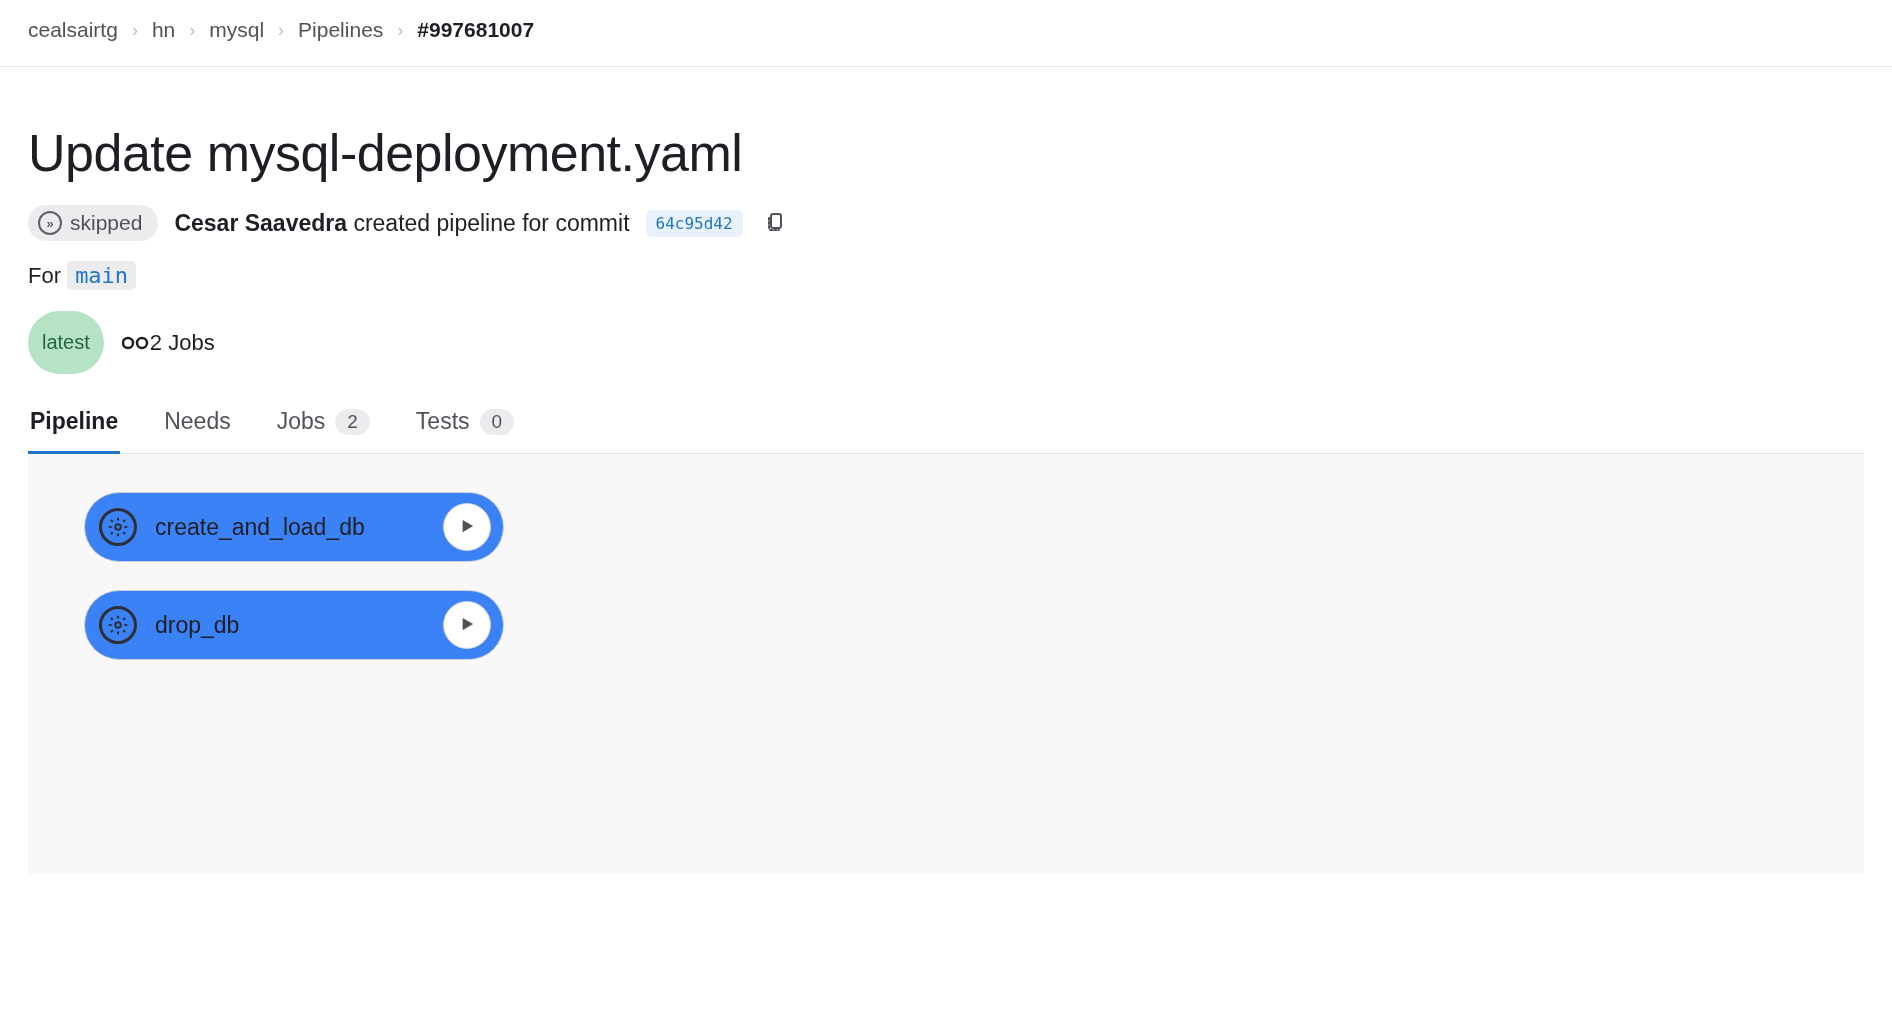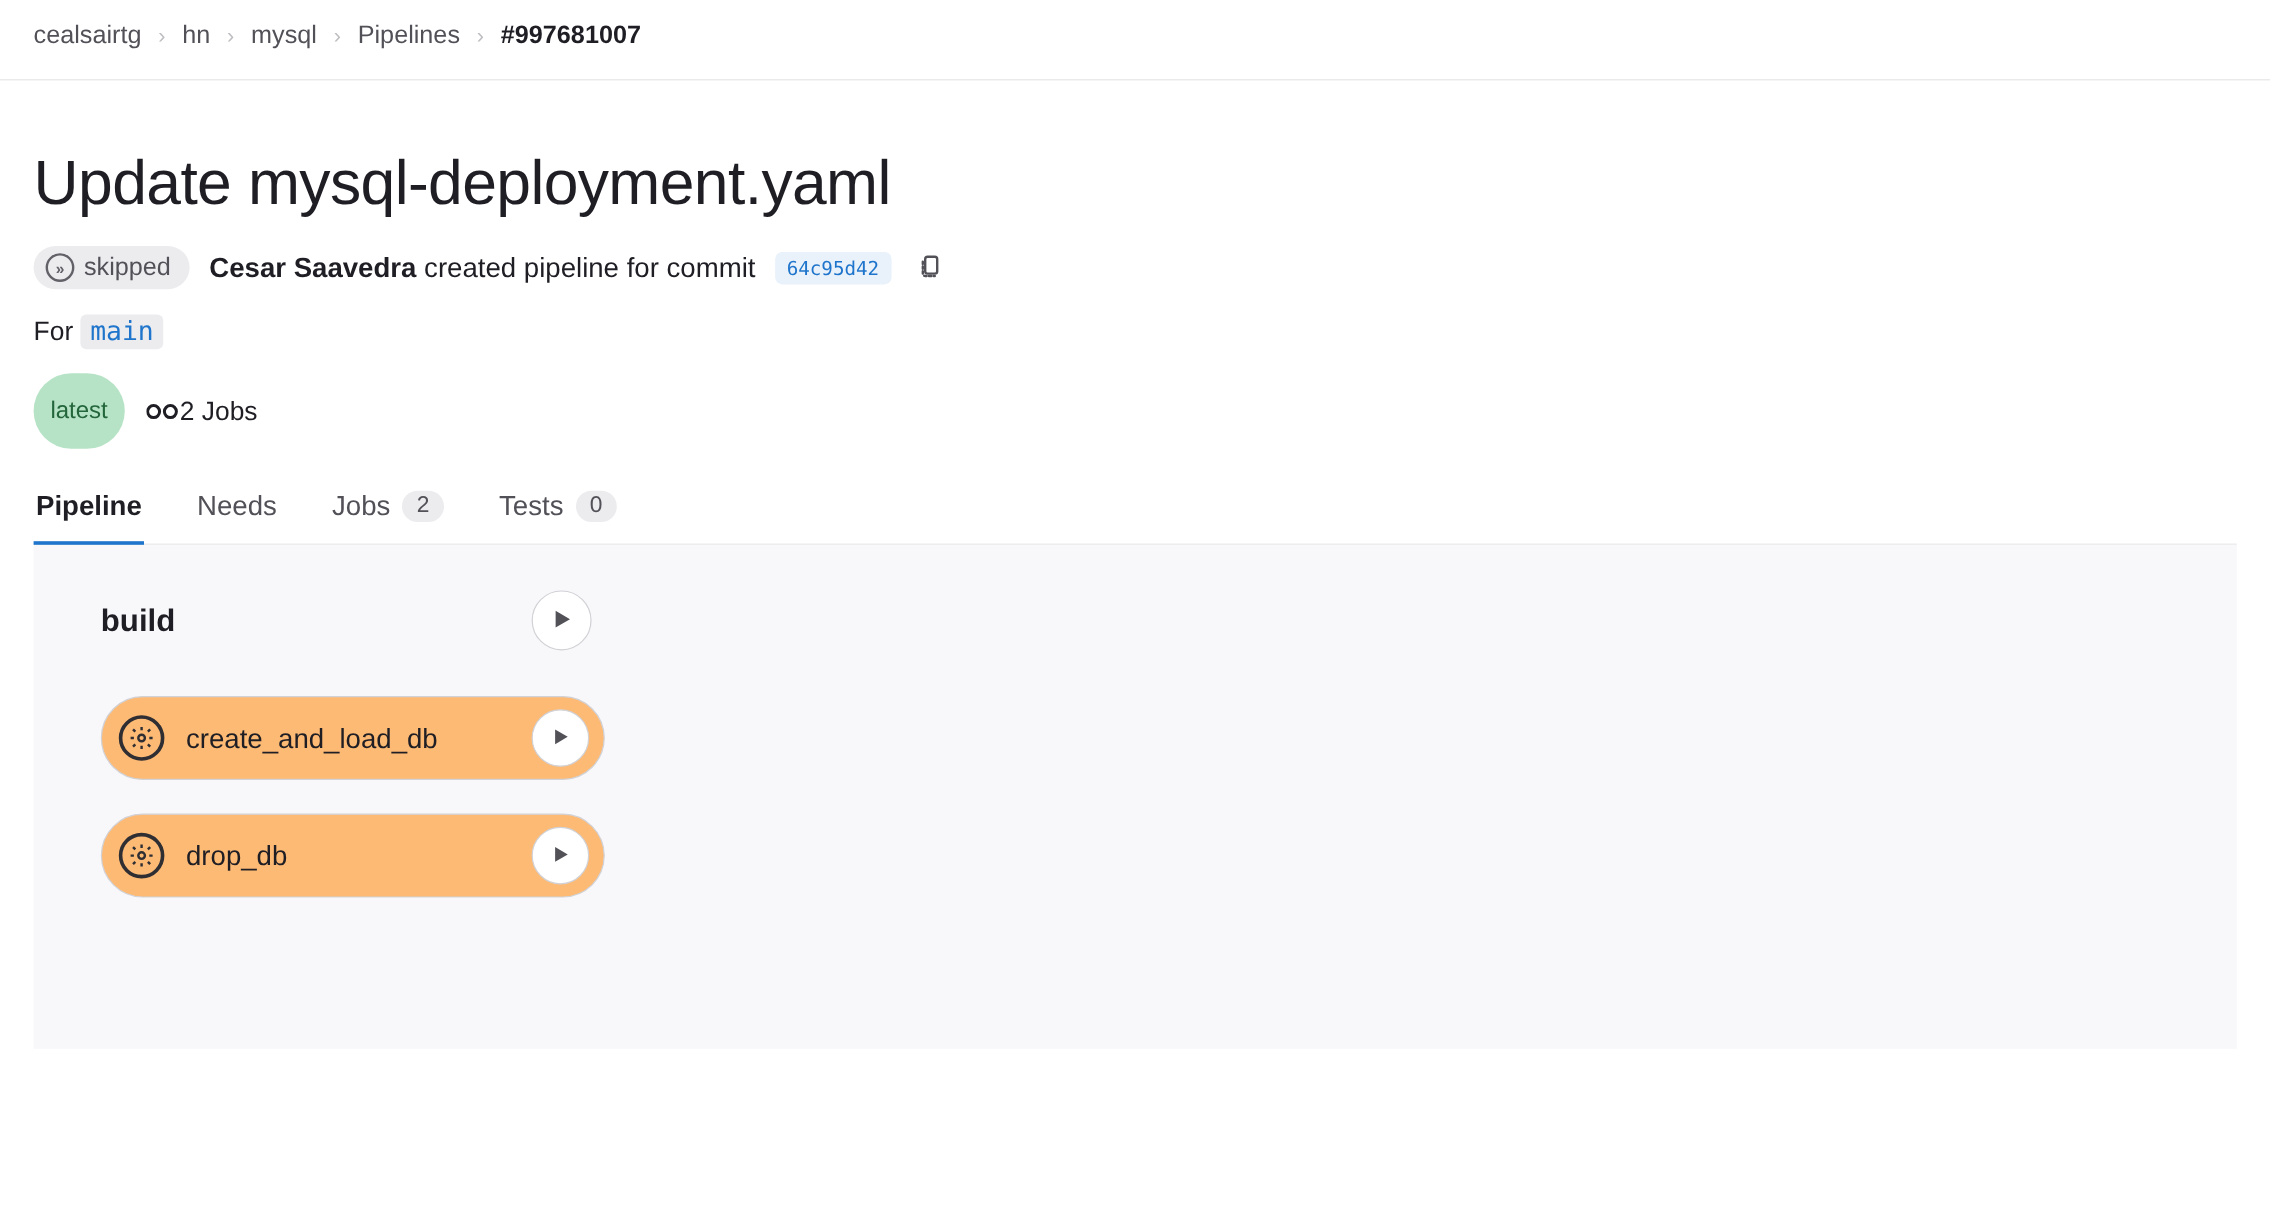--- a/index.html
+++ b/index.html
@@ -171,21 +171,21 @@
     display: inline-flex;
     align-items: center;
     justify-content: center;
     cursor: pointer;
     color: #535158;
   }
   .job-pill {
     display: flex;
     align-items: center;
     gap: 18px;
-    background: #fdba74;
+    background: #3b82f6;
     border: 1px solid #d1d1d6;
     border-radius: 999px;
     padding: 10px 12px 10px 14px;
     width: 420px;
     font-size: 23px;
     margin-bottom: 28px;
     cursor: pointer;
   }
   .job-pill .gear {
     width: 38px; height: 38px;
@@ -264,30 +264,20 @@
       <span>Jobs</span>
       <span class="count">2</span>
     </div>
     <div class="tab">
       <span>Tests</span>
       <span class="count">0</span>
     </div>
   </div>
 
   <div class="pipeline-canvas">
-    <div class="stage-header">
-      <div class="stage-name">build</div>
-      <button class="play-circle">
-        <span>
-          <svg width="16" height="16" viewBox="0 0 16 16">
-              <polygon points="3,1 15,8 3,15" fill="#535158"></polygon>
-            </svg>
-        </span>
-      </button>
-    </div>
 
     <div class="job-pill">
       <span class="gear">
         <svg width="22" height="22" viewBox="0 0 24 24" fill="none" stroke="#2e2e33" stroke-width="2.2">
             <circle cx="12" cy="12" r="3"></circle>
             <path d="M12 2v3M12 19v3M4.2 4.2l2.1 2.1M17.7 17.7l2.1 2.1M2 12h3M19 12h3M4.2 19.8l2.1-2.1M17.7 6.3l2.1-2.1"></path>
           </svg>
       </span>
       <span class="job-name">create_and_load_db</span>
       <button class="play-circle">

